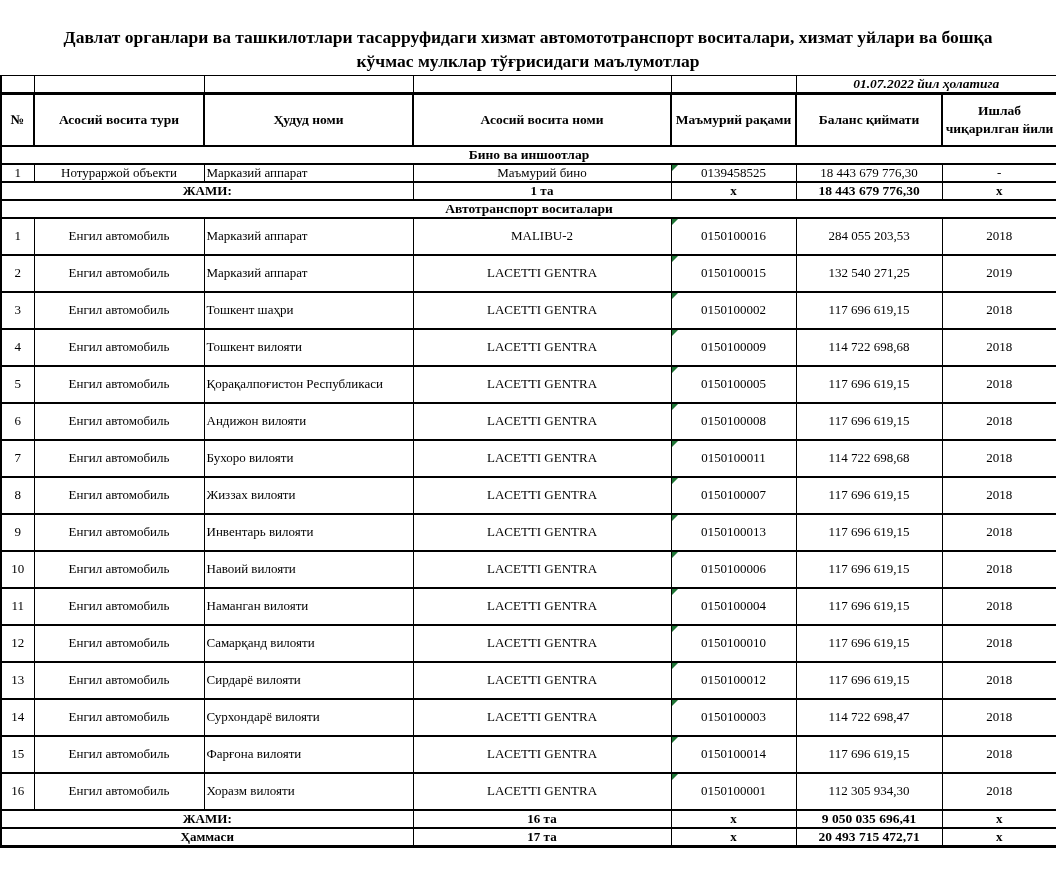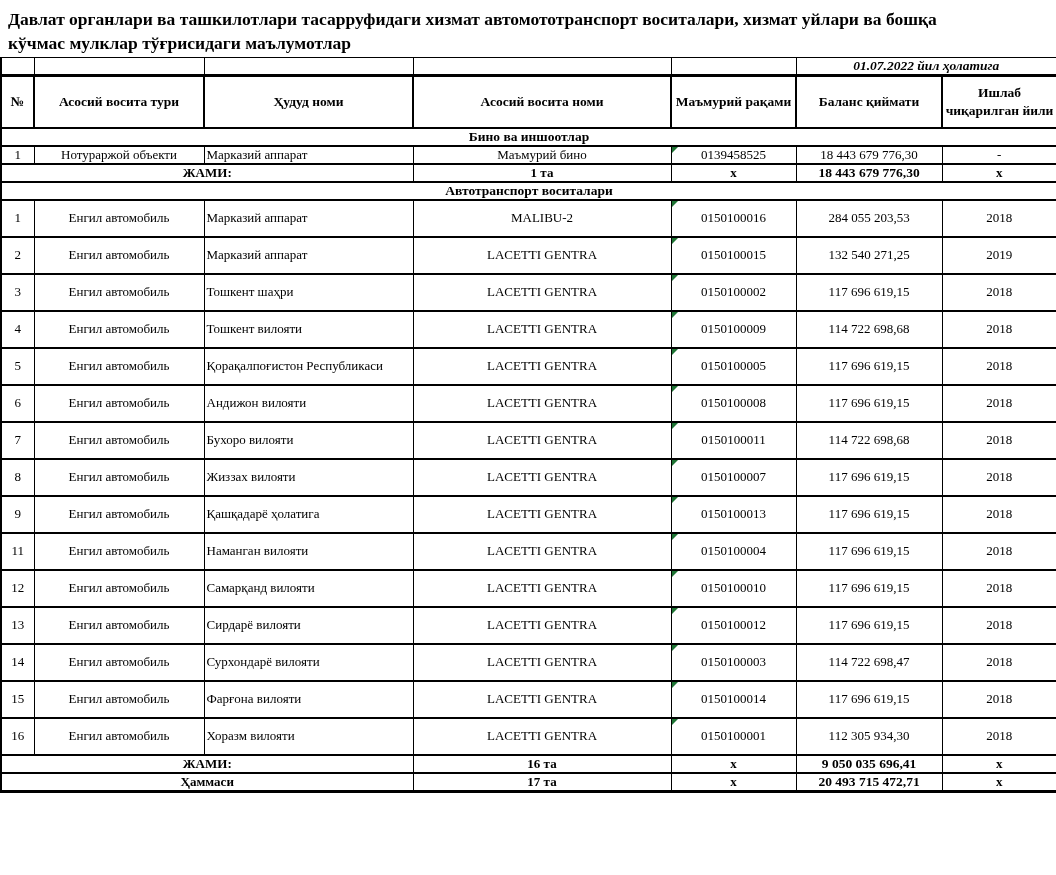--- a/index.html
+++ b/index.html
@@ -1,19 +1,19 @@
 <!DOCTYPE html>
 <html><head>
 <meta charset="utf-8">
 <style>
   html,body{margin:0;padding:0;background:#ffffff;}
   body{width:1056px;height:875px;font-family:"Liberation Serif",serif;color:#000;}
   .page{width:1056px;height:875px;box-sizing:border-box;overflow:hidden;}
 
-  .title-block{width:1056px;padding:8px 8px 2px 8px;box-sizing:border-box;text-align:left;}
+  .title-block{width:1056px;padding:26px 8px 2px 8px;box-sizing:border-box;text-align:center;}
   .title-line{font-size:17.5px;font-weight:bold;line-height:1.35;white-space:nowrap;}
 
   table{border-collapse:collapse;table-layout:fixed;width:1056px;}
   td,th{border:1px solid #000;border-top-width:2px;border-bottom-width:2px;
         padding:0 2px;text-align:center;vertical-align:middle;
         font-size:13px;overflow:hidden;box-sizing:border-box;}
   table{border-left:2px solid #000;border-right:2px solid #000;}
 
   tr.r-date td{border-top:1px solid #000;border-bottom:3px solid #000;height:13px;margin-left:8px;}
   .date-cell{font-weight:bold;font-style:italic;font-size:13.5px;}
@@ -177,27 +177,36 @@
       <td class="cell-left">Жиззах вилояти</td>
       <td>LACETTI GENTRA</td>
       <td class="inv"><span class="tri"></span><span>0150100007</span></td>
       <td>117 696 619,15</td>
       <td>2018</td>
     </tr>
 
     <tr class="r-vehicle">
       <td>9</td>
       <td>Енгил автомобиль</td>
-      <td class="cell-left">Қашқадарё ҳолатига</td>
+      <td class="cell-left">Инвентарь вилояти</td>
       <td>LACETTI GENTRA</td>
       <td class="inv"><span class="tri"></span><span>0150100013</span></td>
       <td>117 696 619,15</td>
       <td>2018</td>
     </tr>
 
+    <tr class="r-vehicle">
+      <td>10</td>
+      <td>Енгил автомобиль</td>
+      <td class="cell-left">Навоий вилояти</td>
+      <td>LACETTI GENTRA</td>
+      <td class="inv"><span class="tri"></span><span>0150100006</span></td>
+      <td>117 696 619,15</td>
+      <td>2018</td>
+    </tr>
 
     <tr class="r-vehicle">
       <td>11</td>
       <td>Енгил автомобиль</td>
       <td class="cell-left">Наманган вилояти</td>
       <td>LACETTI GENTRA</td>
       <td class="inv"><span class="tri"></span><span>0150100004</span></td>
       <td>117 696 619,15</td>
       <td>2018</td>
     </tr>

